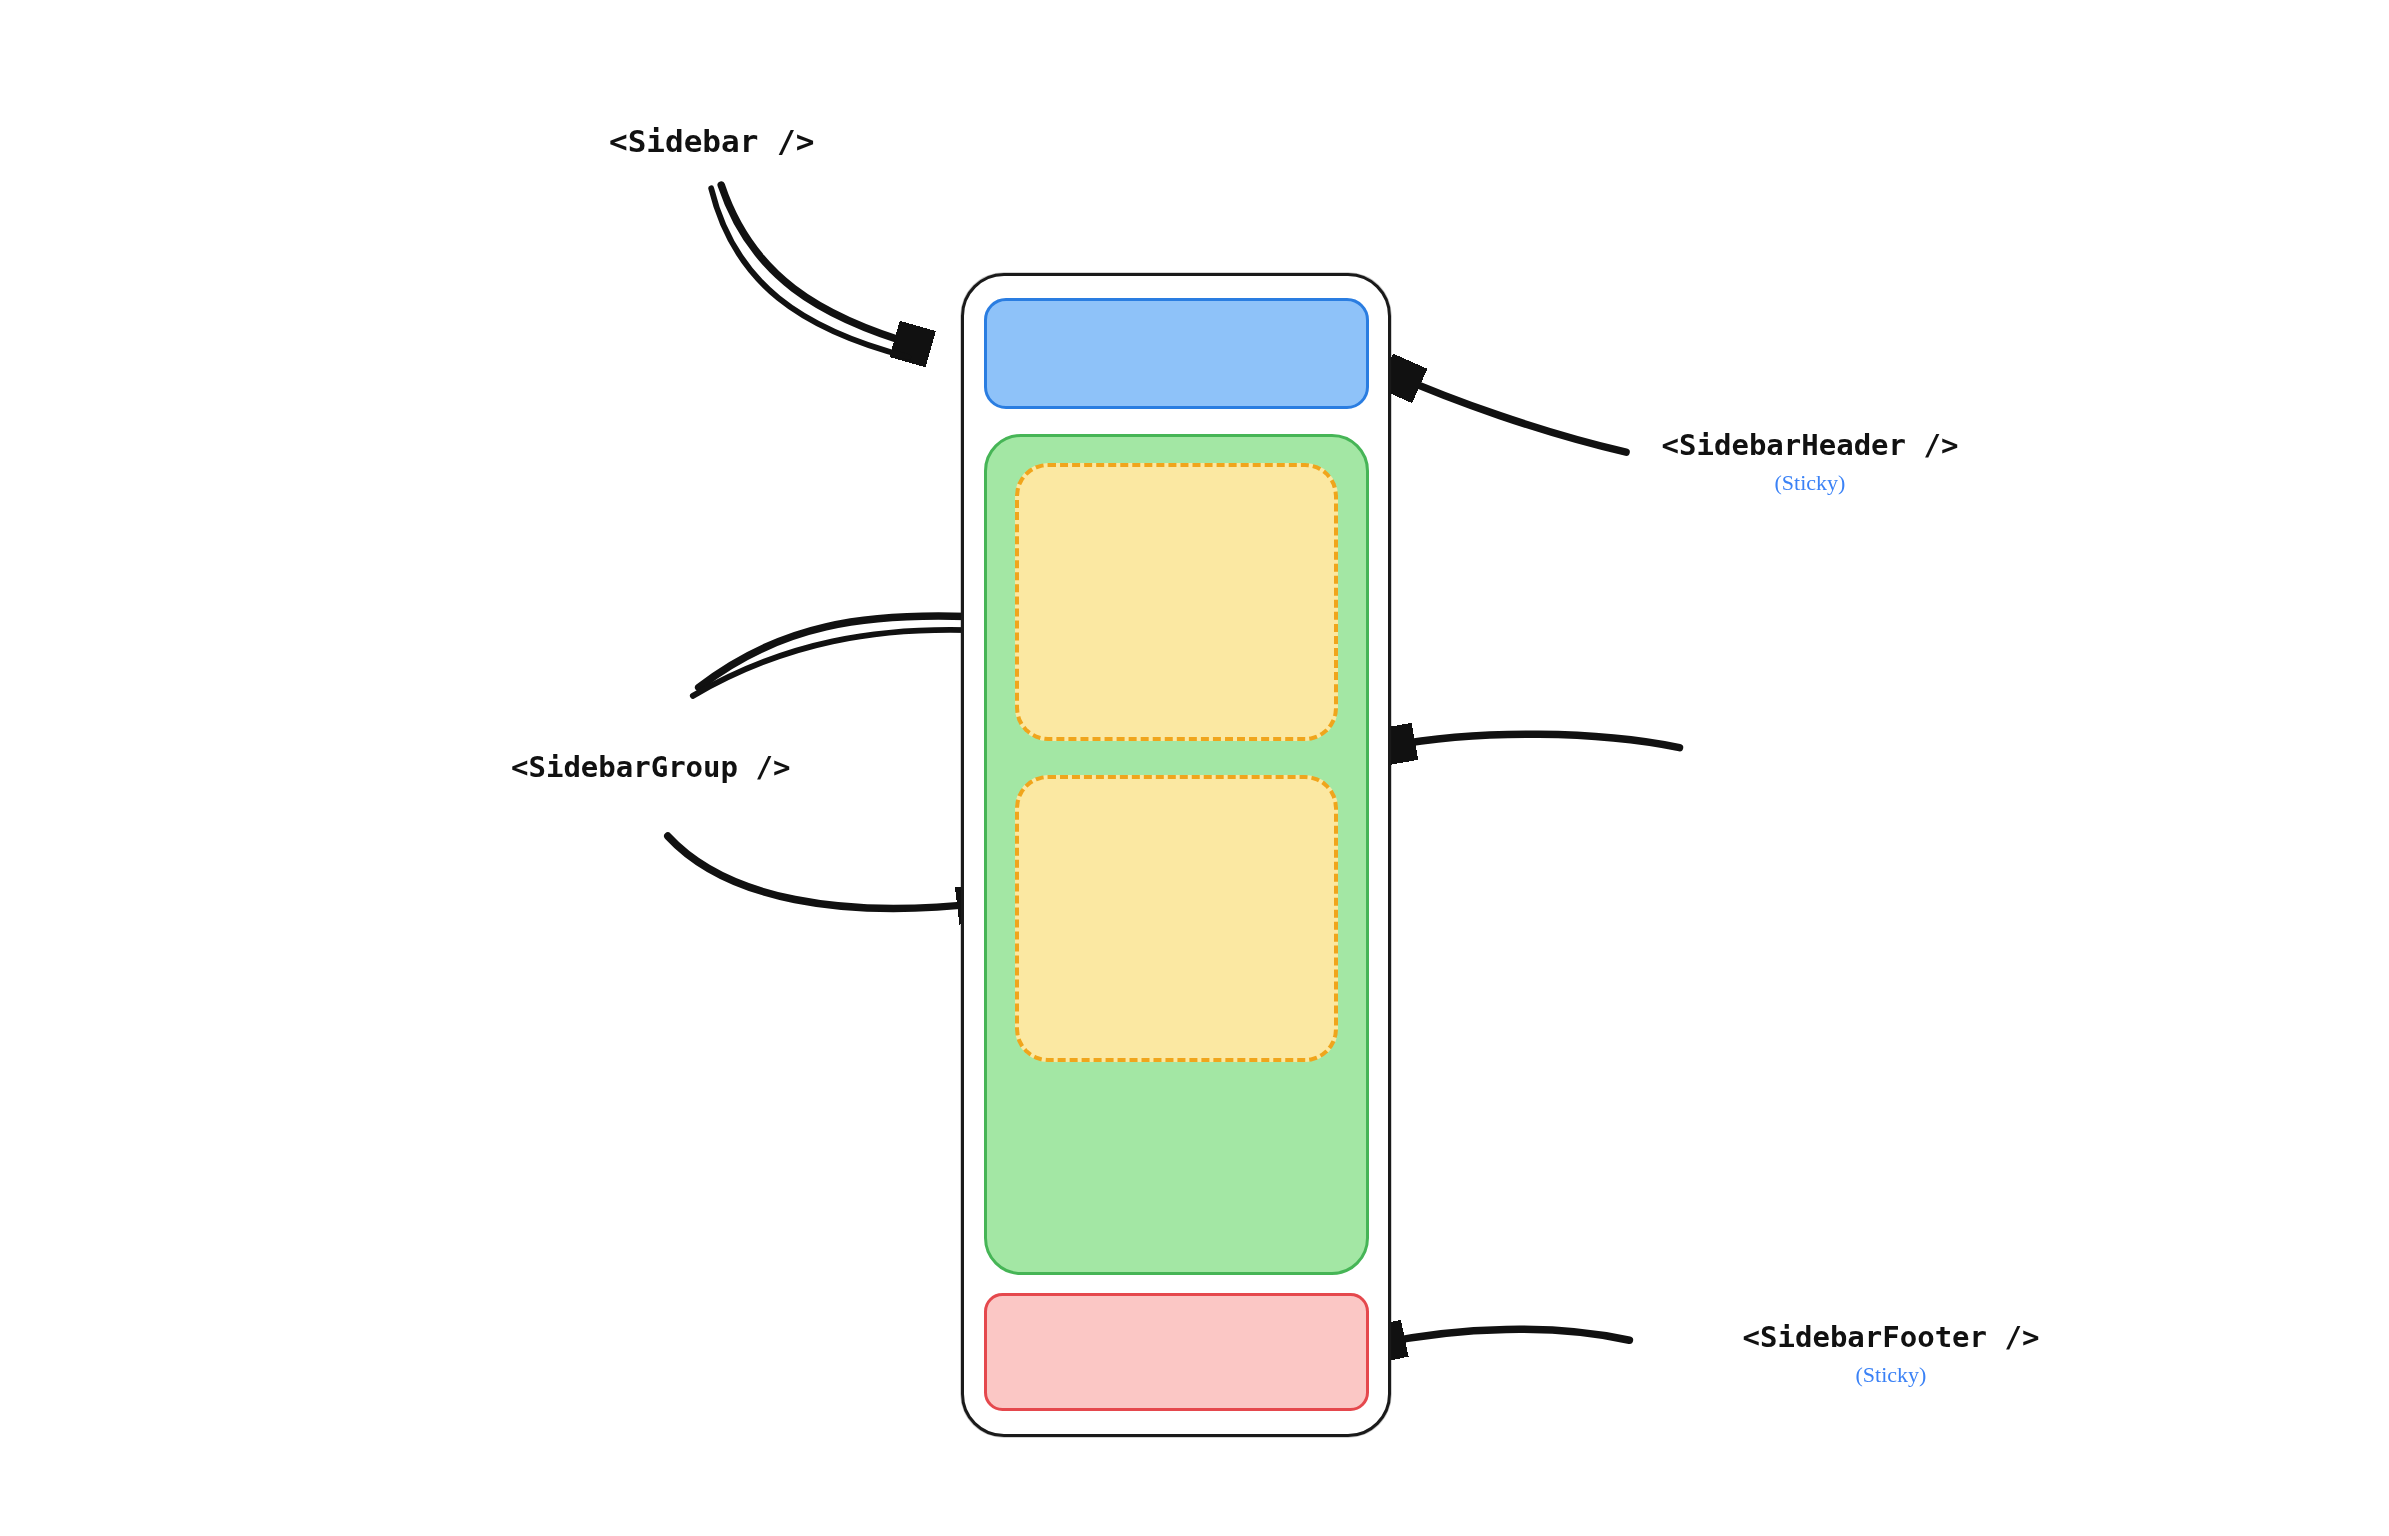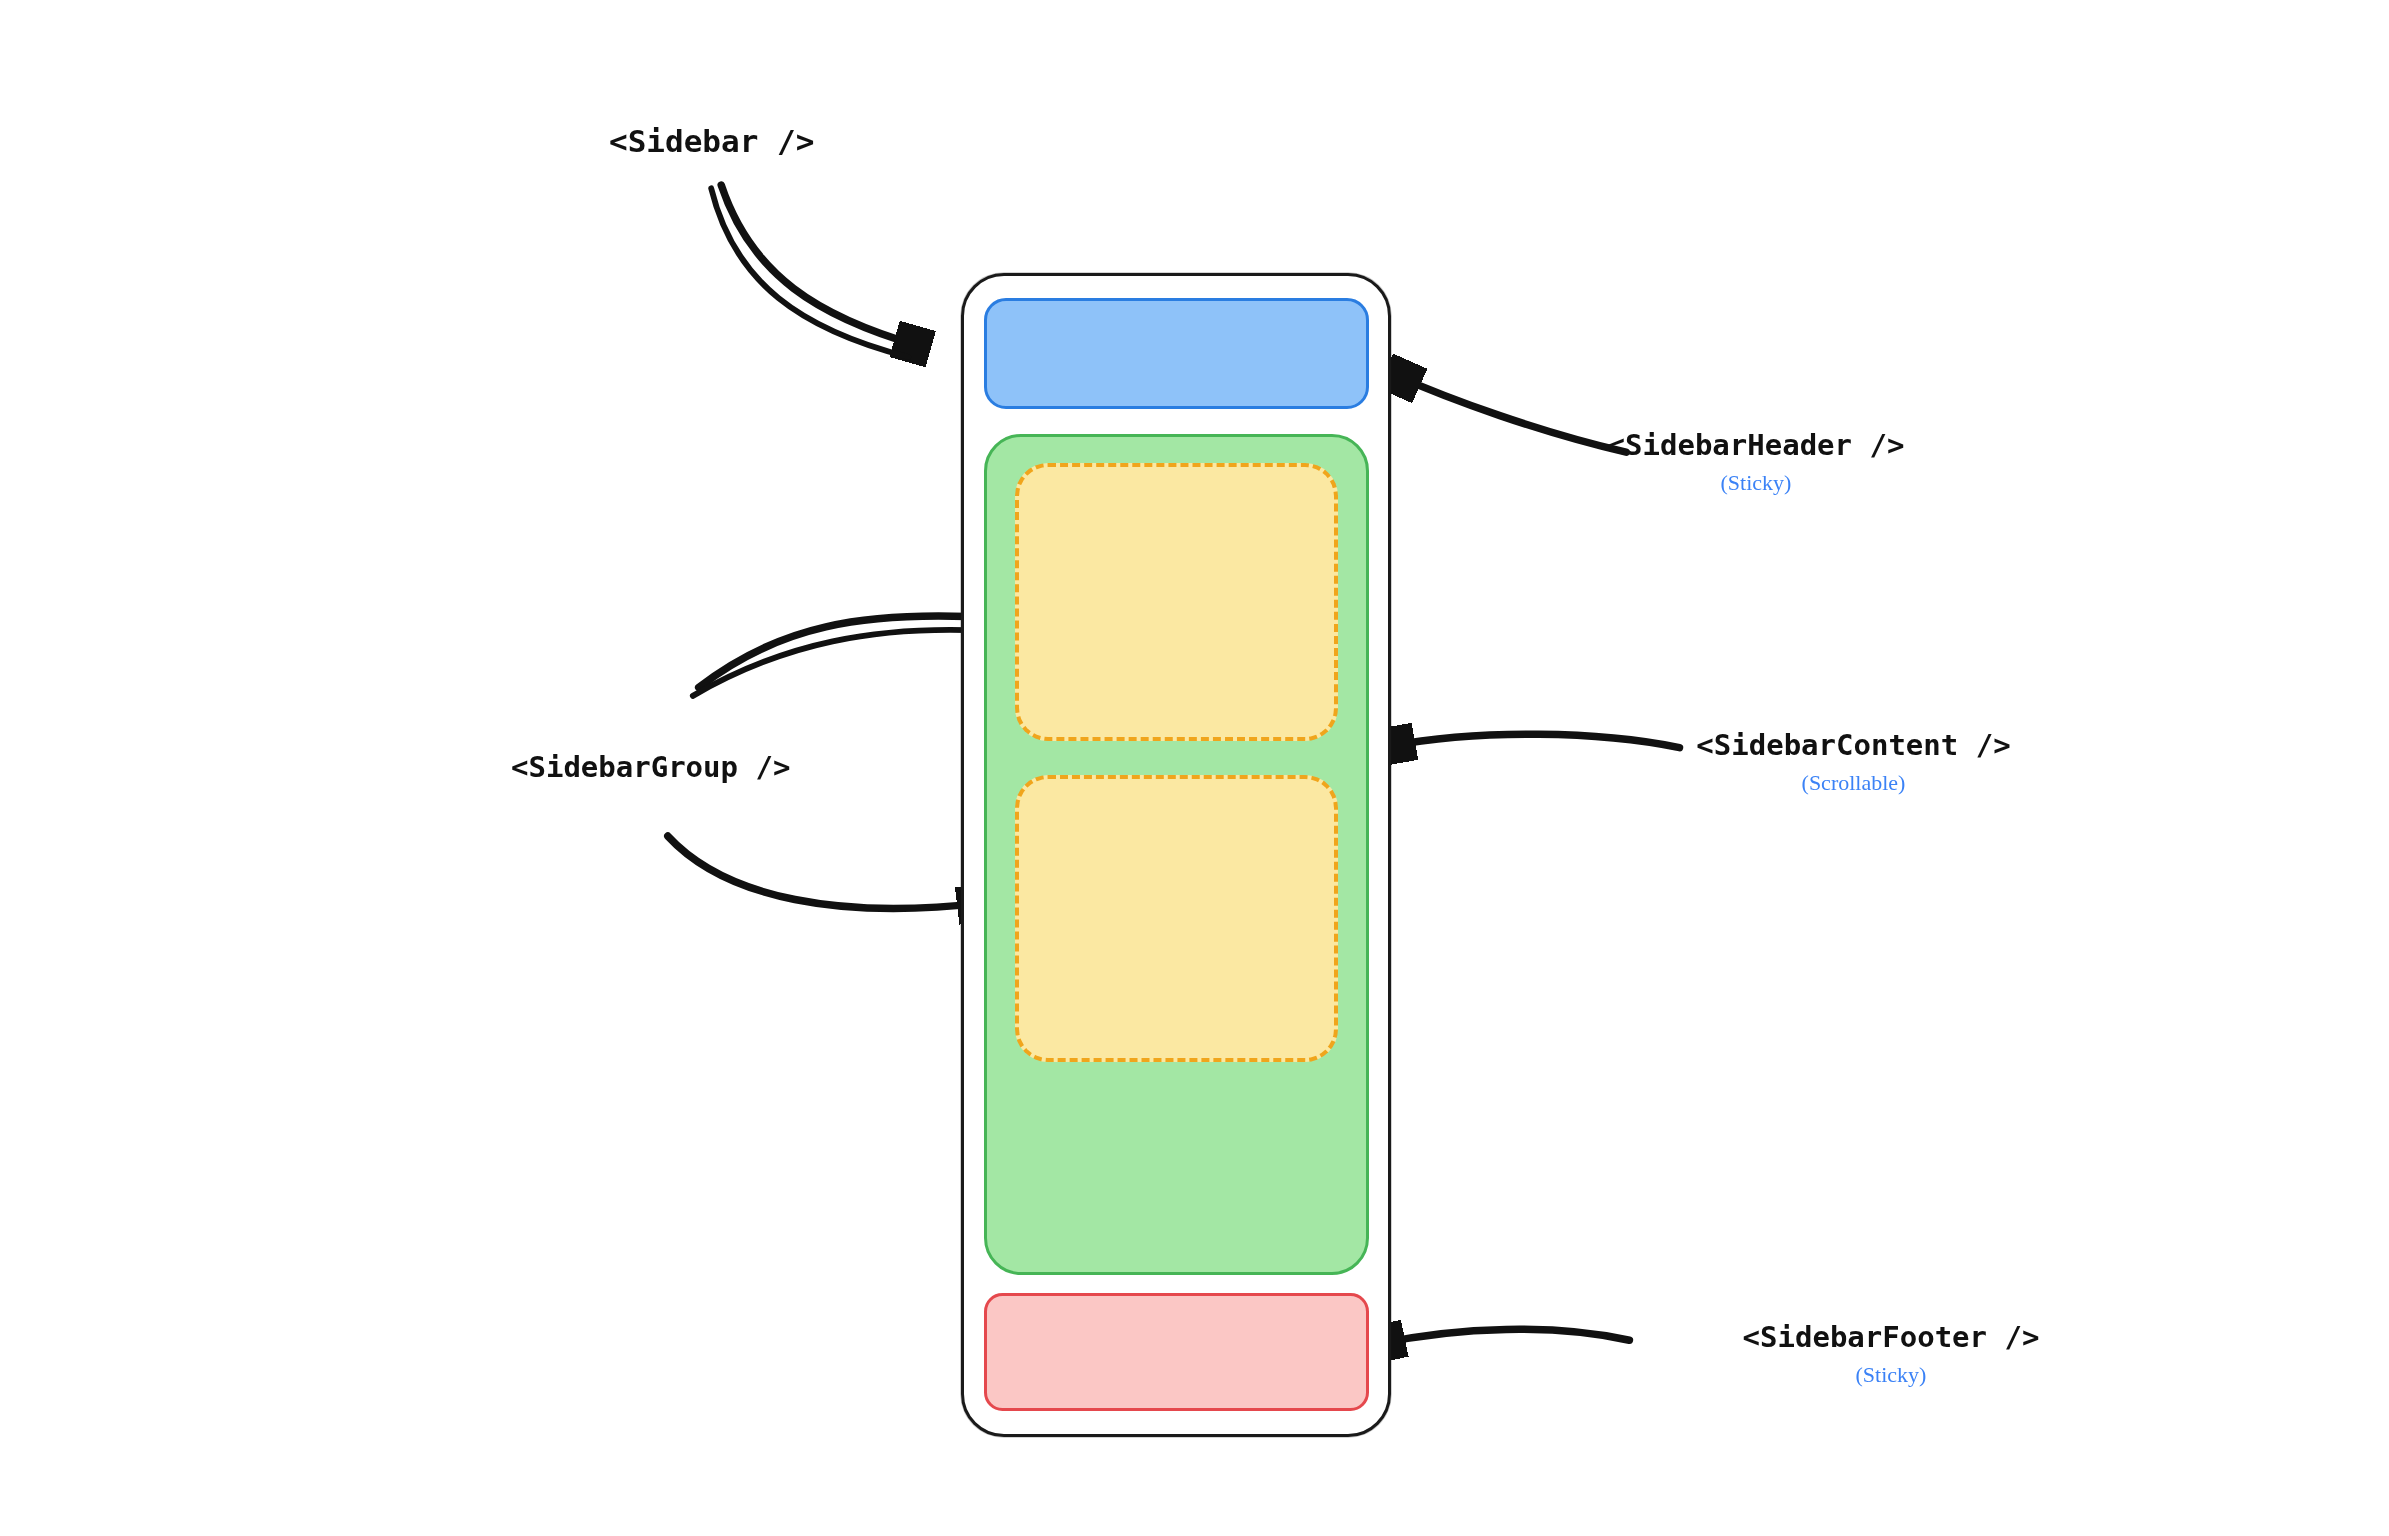--- a/index.html
+++ b/index.html
@@ -96,21 +96,21 @@
     font-size: 22px;
     color: #3b82f6;
     margin-top: 8.3px;
   }
   .label-block {
     position: absolute;
     text-align: center;
   }
   .lbl-sidebar  { left: 609px;  top: 115px;  text-align: left; }
   .lbl-sidebar .code-label { font-size: 31px; }
-  .lbl-header   { left: 1589px; top: 420px;  width: 334px; }
+  .lbl-header   { left: 1643px; top: 420px;  width: 334px; }
   .lbl-group    { left: 511px;  top: 742px;  text-align: left; }
   .lbl-content  { left: 1670px; top: 720px;  width: 367px; }
   .lbl-footer   { left: 1724px; top: 1312px; width: 334px; }
 </style>
 </head>
 <body>
 
 <div class="canvas">
 
   <svg class="arrows" viewBox="0 0 2862 1840" xmlns="http://www.w3.org/2000/svg">
@@ -150,24 +150,20 @@
 
   <div class="label-block lbl-header">
     <div class="code-label">&lt;SidebarHeader /&gt;</div>
     <div class="sub-label">(Sticky)</div>
   </div>
 
   <div class="label-block lbl-group">
     <div class="code-label">&lt;SidebarGroup /&gt;</div>
   </div>
 
-  <div class="label-block lbl-content">
-    <div class="code-label">&lt;SidebarContent /&gt;</div>
-    <div class="sub-label">(Scrollable)</div>
-  </div>
 
   <div class="label-block lbl-footer">
     <div class="code-label">&lt;SidebarFooter /&gt;</div>
     <div class="sub-label">(Sticky)</div>
   </div>
 
 </div>
 
 
 </body></html>

